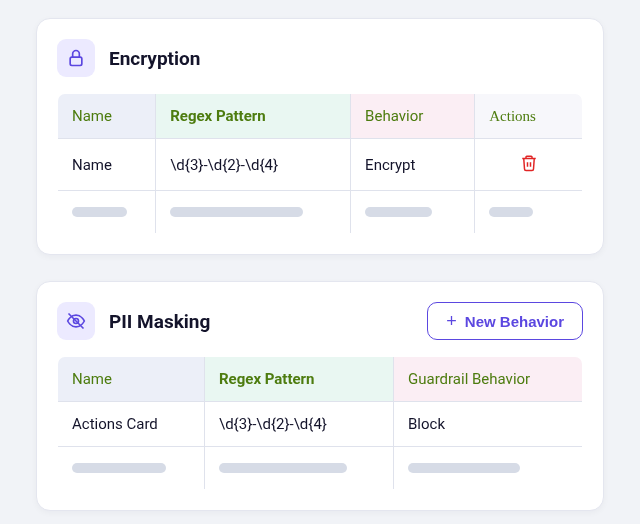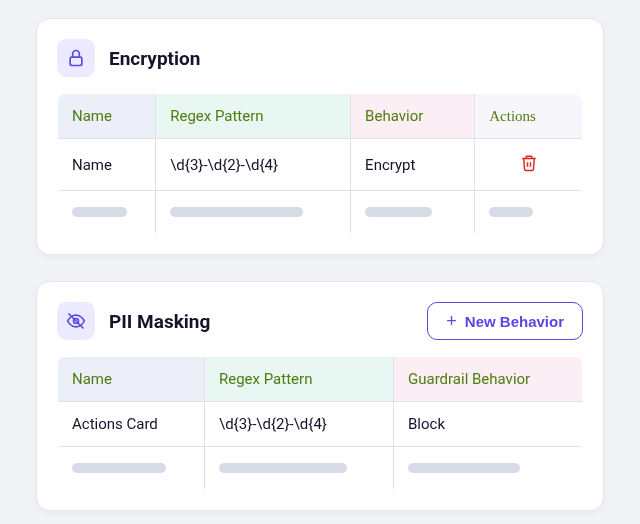--- a/index.html
+++ b/index.html
@@ -72,21 +72,21 @@
     font-size: 15px;
     border: 1px solid #dfe2ec;
     color: #14142b;
     font-weight: 400;
   }
   th {
     font-weight: 400;
     color: #4d7c0f;
   }
   th.col-name { background: #eceff8; }
-  th.col-regex { background: #e9f7f2; }
+  th.col-regex { background: #e9f7f2; font-weight: bold; }
   th.col-behavior { background: #fbeef4; }
   th.col-actions { background: #f7f7fb; font-family: Liberation Serif, serif; }
   .actions-cell { text-align: center; }
   .trash-btn {
     background: none;
     border: none;
     cursor: pointer;
     padding: 2px;
   }
   .trash-btn svg { width: 18px; height: 18px; stroke: #e12525; stroke-width: 2; fill: none; }

